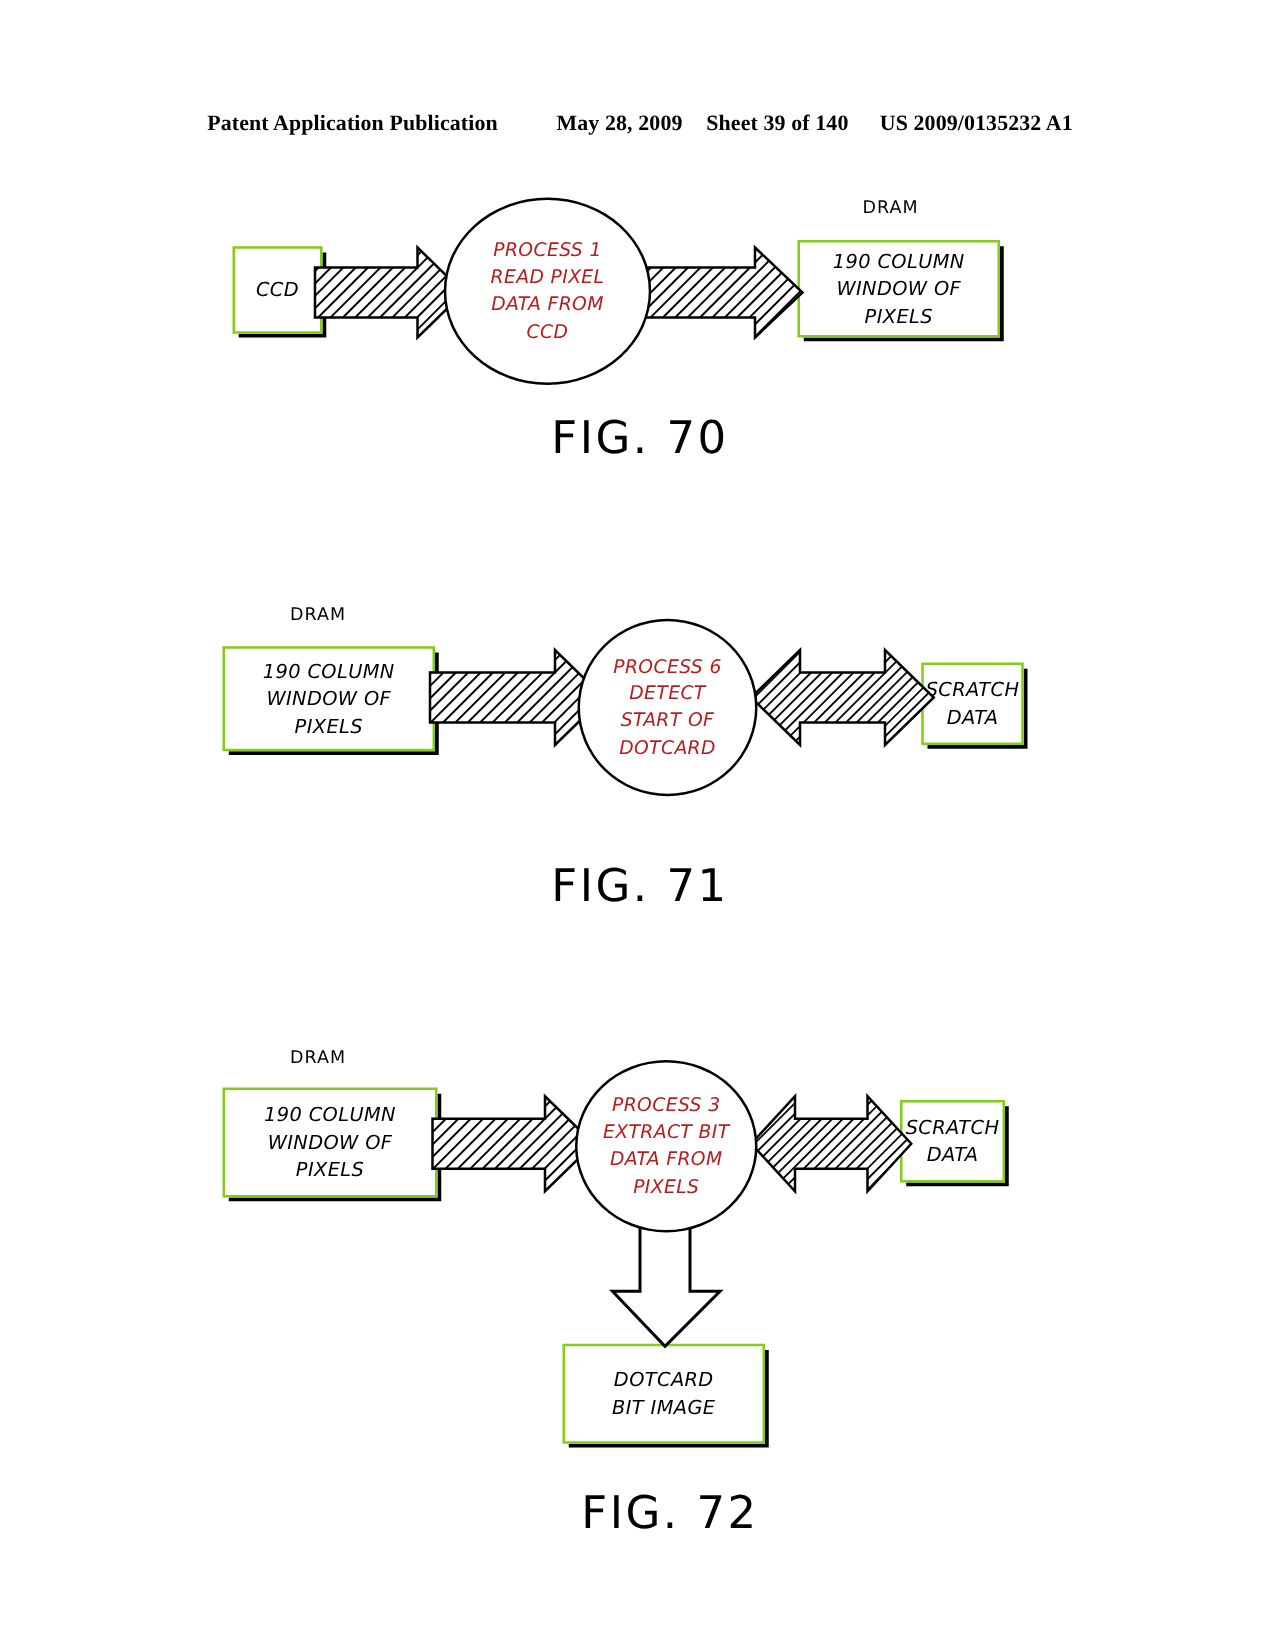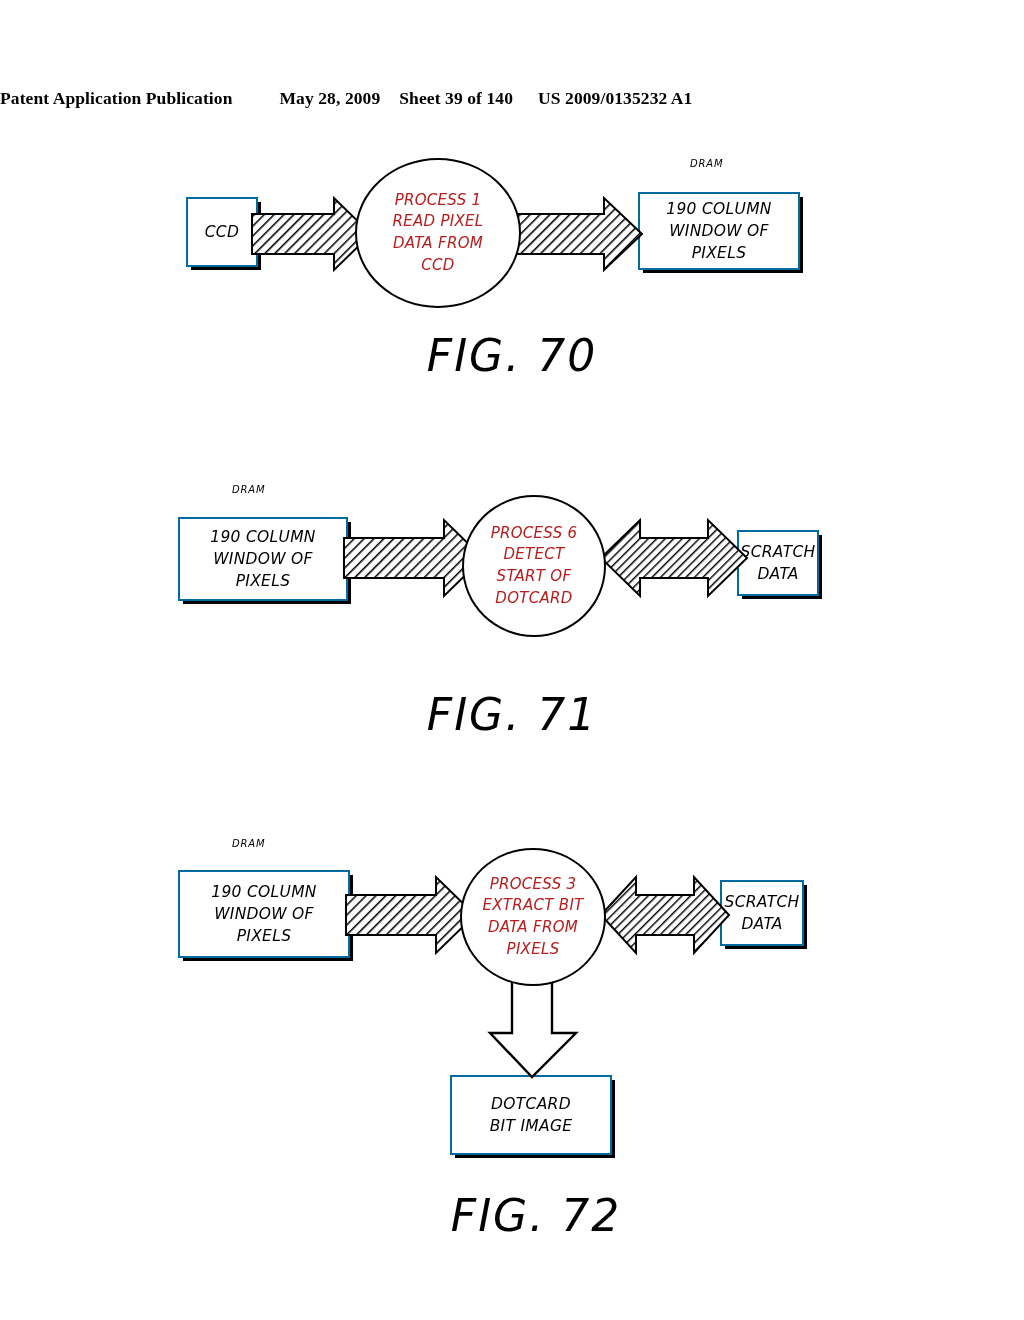--- a/index.html
+++ b/index.html
@@ -14,21 +14,21 @@
     font-family: "Liberation Sans", sans-serif;
     overflow: hidden;
   }
 
   
   .page-header {
     position: absolute;
     top: 88px;
     left: 0;
     width: 1024px;
-    text-align: left;
+    text-align: center;
     font-family: "Liberation Serif", serif;
     font-weight: bold;
     font-size: 17.5px;
     color: #000;
     letter-spacing: 0.1px;
     white-space: nowrap;
   }
   .page-header .seg { display: inline-block; }
   .gap-lg { display: inline-block; width: 38px; }
   .gap-md { display: inline-block; width: 16px; }
@@ -39,21 +39,21 @@
     position: absolute;
     left: 0;
     width: 1024px;
   }
 
   
   .box {
     position: absolute;
     box-sizing: border-box;
     background: #fff;
-    border: 2px solid #0369a1;
+    border: 2px solid #84cc16;
     box-shadow: 4px 4px 0 -1px #000;
     display: flex;
     align-items: center;
     justify-content: center;
     text-align: center;
   }
   .box-text {
     font-family: "DejaVu Sans", sans-serif;
     font-style: italic;
     font-size: 15.5px;
@@ -84,35 +84,33 @@
     line-height: 1.45;
     color: #b91c1c;
     letter-spacing: 0.3px;
     white-space: pre-line;
   }
 
   
   .caption {
     position: absolute;
     font-family: "DejaVu Sans", sans-serif;
-    font-style: italic;
-    font-size: 10px;
+    font-size: 14px;
     color: #000;
     letter-spacing: 0.8px;
     white-space: nowrap;
   }
 
   
   .fig-title {
     position: absolute;
     width: 1024px;
     text-align: center;
     font-family: "DejaVu Sans", sans-serif;
-    font-style: italic;
-    font-size: 44px;
+    font-size: 36px;
     letter-spacing: 2px;
     color: #000;
   }
 
   
   .arrow {
     position: absolute;
     z-index: 1;
   }
   .arrow svg { display: block; overflow: visible; }

